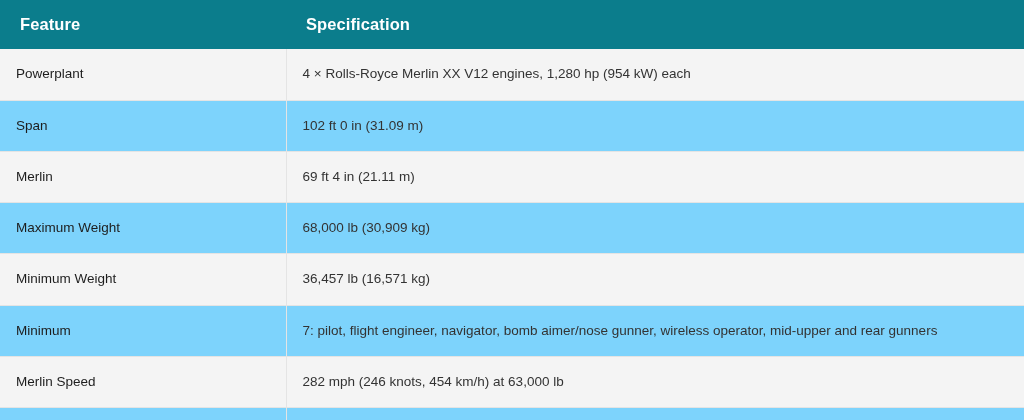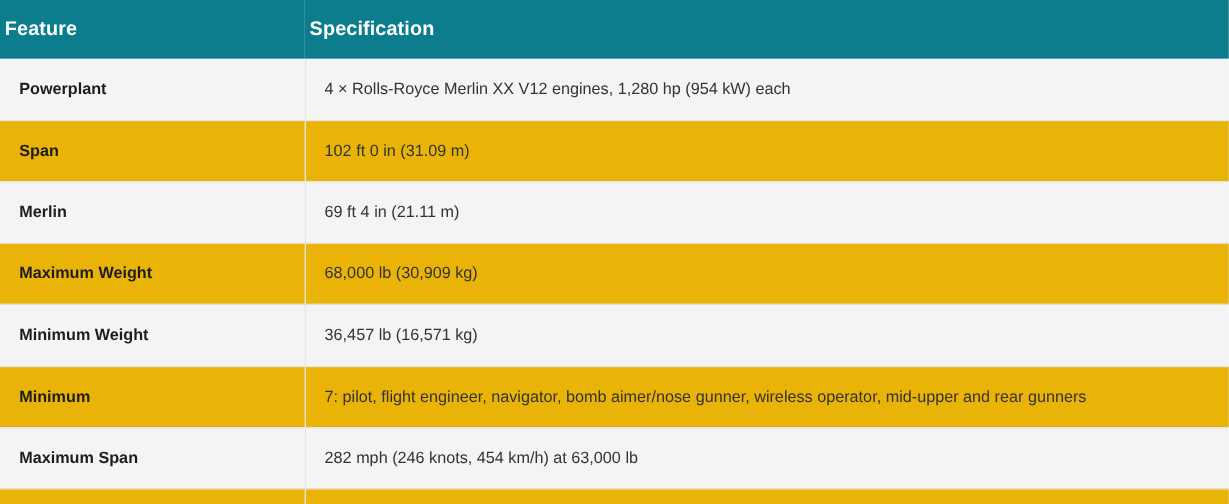--- a/index.html
+++ b/index.html
@@ -18,46 +18,46 @@
     width: 1024px;
     border-collapse: collapse;
     table-layout: fixed;
   }
   .spec-table thead th {
     background: #0b7d8c;
     color: #ffffff;
     font-size: 16.5px;
     font-weight: bold;
     text-align: left;
-    padding: 14px 4px;
+    padding: 14px 20px;
     letter-spacing: 0.1px;
     line-height: 1.3;
   }
   .spec-table th.col-feature { width: 246px; }
   .spec-table th.col-spec { width: 778px; }
 
   .spec-table tbody td {
     font-size: 13.5px;
     padding: 16px 16px;
     vertical-align: middle;
     line-height: 1.35;
     border-bottom: 1px solid #e4e4e4;
   }
   .spec-table tbody td.feature {
-    font-weight: bold;
+    font-weight: normal;
     color: #1d1d1d;
     width: 246px;
     border-right: 1px solid #e4e4e4;
   }
   .spec-table tbody td.spec {
     color: #333333;
     font-weight: normal;
   }
   .spec-table tbody tr.odd td { background: #f4f4f4; }
-  .spec-table tbody tr.even td { background: #eab308; }
+  .spec-table tbody tr.even td { background: #7dd3fc; }
 </style>
 </head>
 <body>
 
 <table class="spec-table">
   <thead>
     <tr>
       <th class="col-feature">Feature</th>
       <th class="col-spec">Specification</th>
     </tr>
@@ -81,21 +81,21 @@
     </tr>
     <tr class="odd">
       <td class="feature">Minimum Weight</td>
       <td class="spec">36,457 lb (16,571 kg)</td>
     </tr>
     <tr class="even">
       <td class="feature">Minimum</td>
       <td class="spec">7: pilot, flight engineer, navigator, bomb aimer/nose gunner, wireless operator, mid-upper and rear gunners</td>
     </tr>
     <tr class="odd">
-      <td class="feature">Maximum Span</td>
+      <td class="feature">Merlin Speed</td>
       <td class="spec">282 mph (246 knots, 454 km/h) at 63,000 lb</td>
     </tr>
     <tr class="even">
       <td class="feature">Range</td>
       <td class="spec">2,530 mi (2,200 nmi, 4,073 km)</td>
     </tr>
   </tbody>
 </table>
 
 </body></html>

